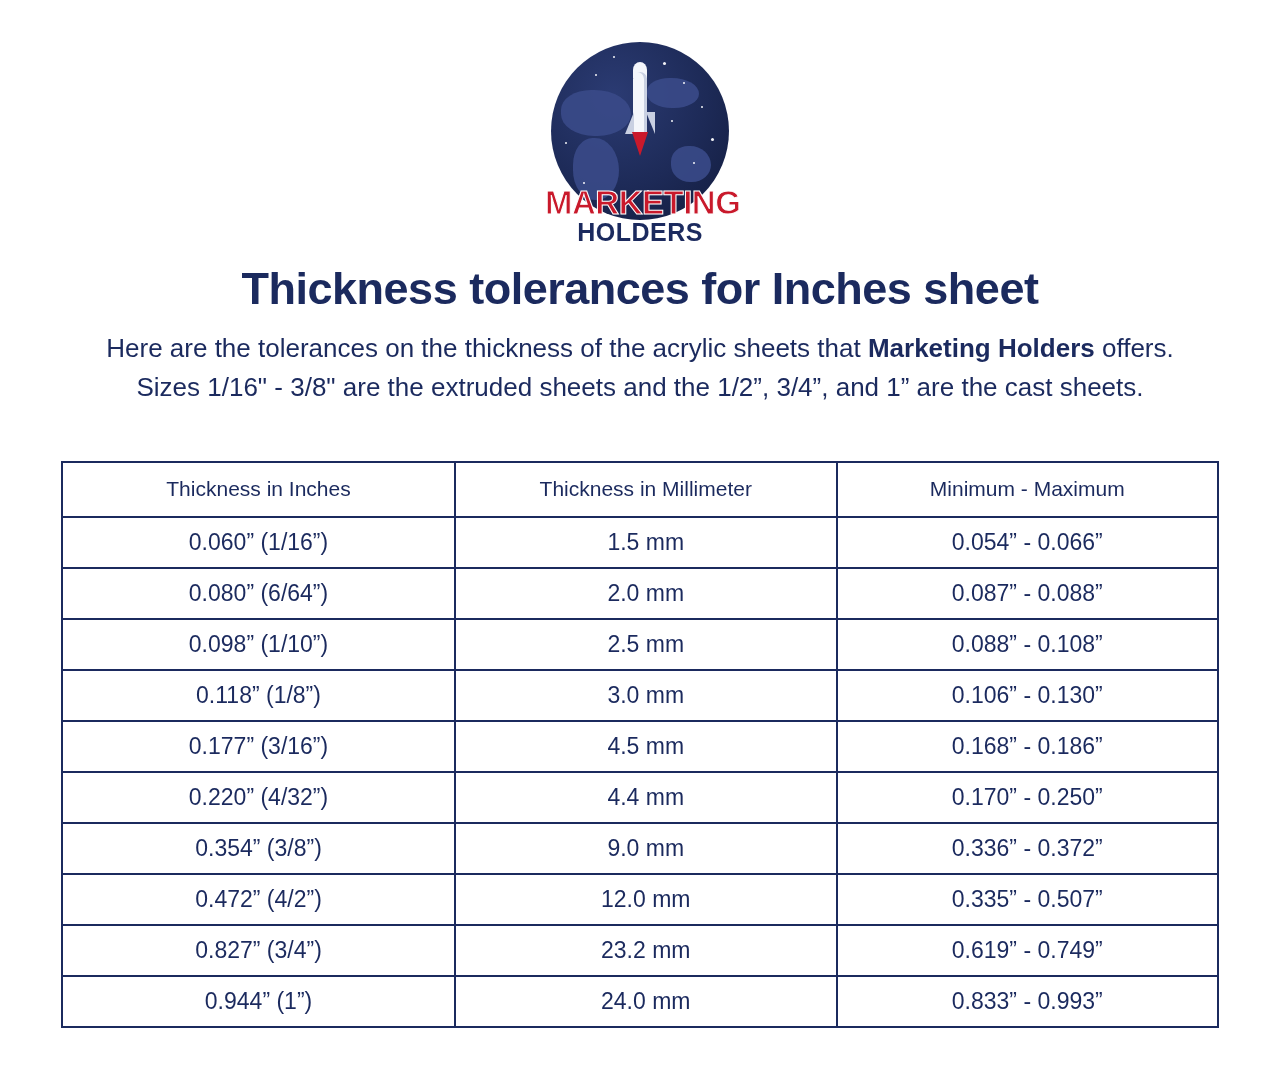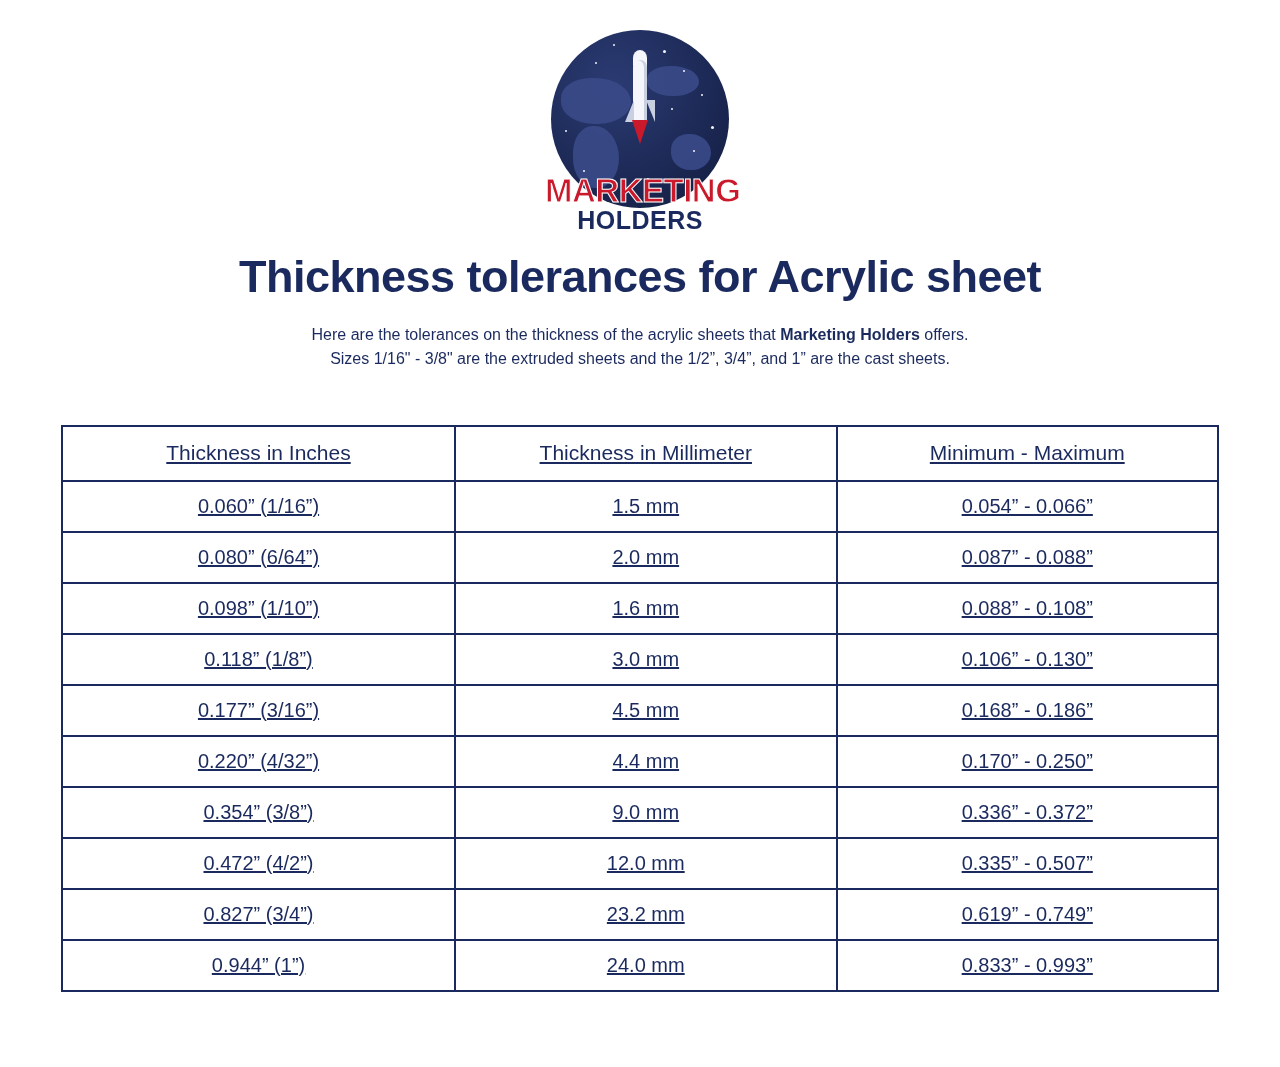--- a/index.html
+++ b/index.html
@@ -12,21 +12,21 @@
     height: 1067px;
     font-family: "Liberation Sans", sans-serif;
     color: #1b2a5e;
     overflow: hidden;
   }
   .page {
     width: 1280px;
     height: 1067px;
     position: relative;
     box-sizing: border-box;
-    padding: 4px;
+    padding: 16px;
   }
 
   
   .logo-wrap {
     width: 100%;
     display: flex;
     justify-content: center;
     padding-top: 26px;
   }
   .logo {
@@ -139,55 +139,54 @@
   
   h1.title {
     margin: 16px 0 0 0;
     text-align: center;
     font-size: 45px;
     font-weight: bold;
     letter-spacing: -0.5px;
     color: #1b2a5e;
   }
   .subtitle {
-    margin: 20px auto 0 auto;
+    margin: 14px auto 0 auto;
     width: 1180px;
     text-align: center;
-    font-size: 16px;
+    font-size: 26px;
     line-height: 1.5;
     color: #1b2a5e;
   }
   .subtitle strong { font-weight: bold; }
 
   
   .table-wrap {
     margin: 54px auto 0 auto;
     width: 1158px;
   }
   table {
     width: 100%;
     border-collapse: collapse;
     table-layout: fixed;
-    text-decoration: underline;
   }
   table, th, td {
     border: 2px solid #1b2a5e;
   }
   th, td {
     text-align: center;
     color: #1b2a5e;
     font-weight: normal;
   }
   th {
     font-size: 21px;
     height: 45px;
     padding: 4px 6px;
   }
   td {
-    font-size: 20px;
+    font-size: 23px;
     height: 43px;
     padding: 3px 6px;
   }
   col.c-in { width: 34%; }
   col.c-mm { width: 33%; }
   col.c-mx { width: 33%; }
 </style>
 </head>
 <body>
 
@@ -222,21 +221,21 @@
           <span class="flame"></span>
         </div>
       </div>
       <div class="logo-text">
         <span class="word1">MARKETING</span>
         <span class="word2">HOLDERS</span>
       </div>
     </div>
   </div>
 
-  <h1 class="title">Thickness tolerances for Acrylic sheet</h1>
+  <h1 class="title">Thickness tolerances for Inches sheet</h1>
 
   <div class="subtitle">
     <span>Here are the tolerances on the thickness of the acrylic sheets that </span><strong>Marketing Holders</strong><span> offers.</span>
     <div>Sizes 1/16" - 3/8" are the extruded sheets and the 1/2”, 3/4”, and 1” are the cast sheets.</div>
   </div>
 
   <div class="table-wrap">
     <table>
       <colgroup>
         <col class="c-in">
@@ -256,21 +255,21 @@
           <td>1.5 mm</td>
           <td>0.054” - 0.066”</td>
         </tr>
         <tr>
           <td>0.080” (6/64”)</td>
           <td>2.0 mm</td>
           <td>0.087” - 0.088”</td>
         </tr>
         <tr>
           <td>0.098” (1/10”)</td>
-          <td>1.6 mm</td>
+          <td>2.5 mm</td>
           <td>0.088” - 0.108”</td>
         </tr>
         <tr>
           <td>0.118” (1/8”)</td>
           <td>3.0 mm</td>
           <td>0.106” - 0.130”</td>
         </tr>
         <tr>
           <td>0.177” (3/16”)</td>
           <td>4.5 mm</td>

